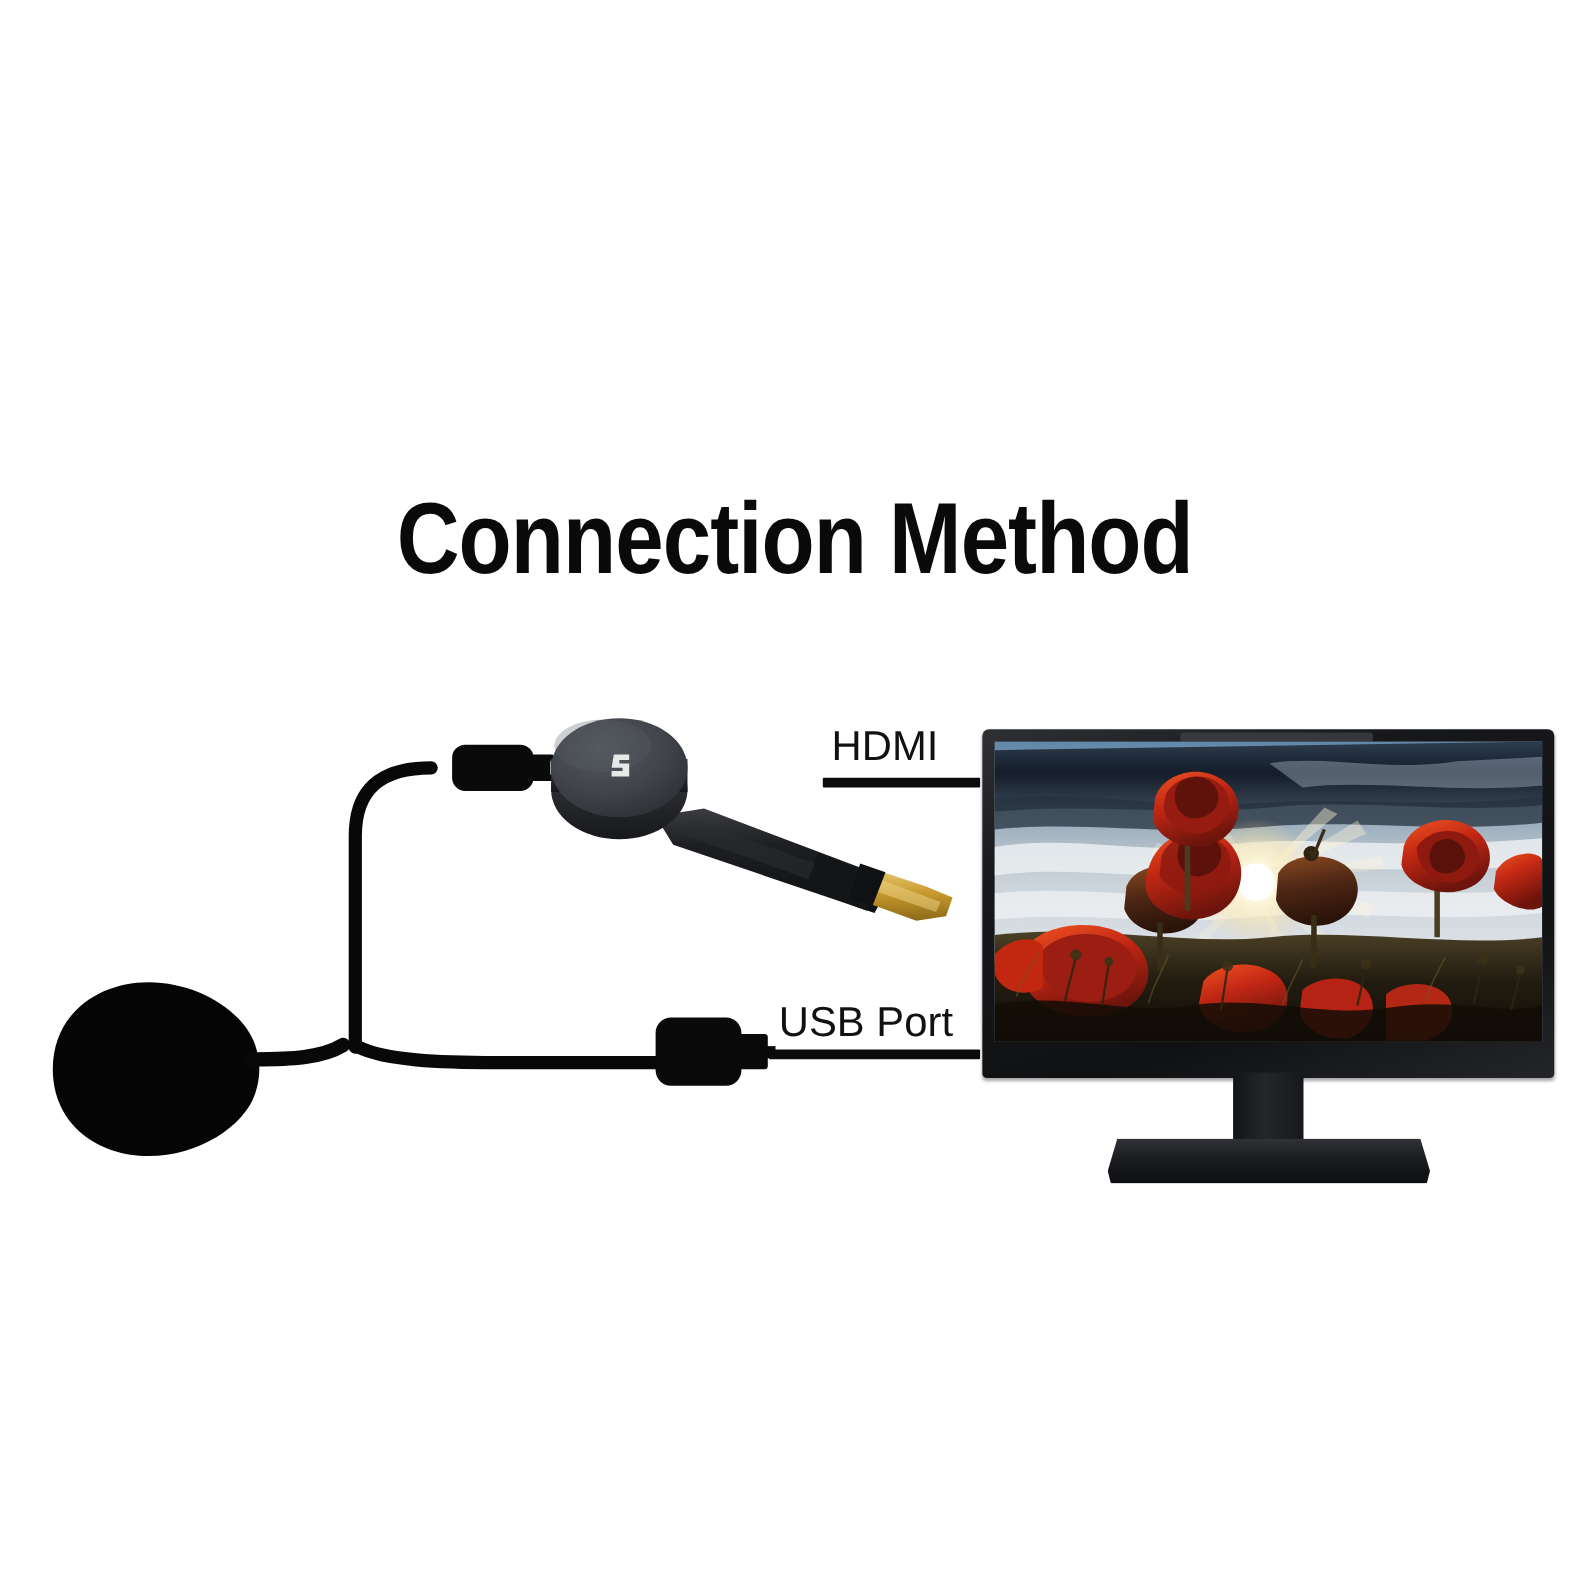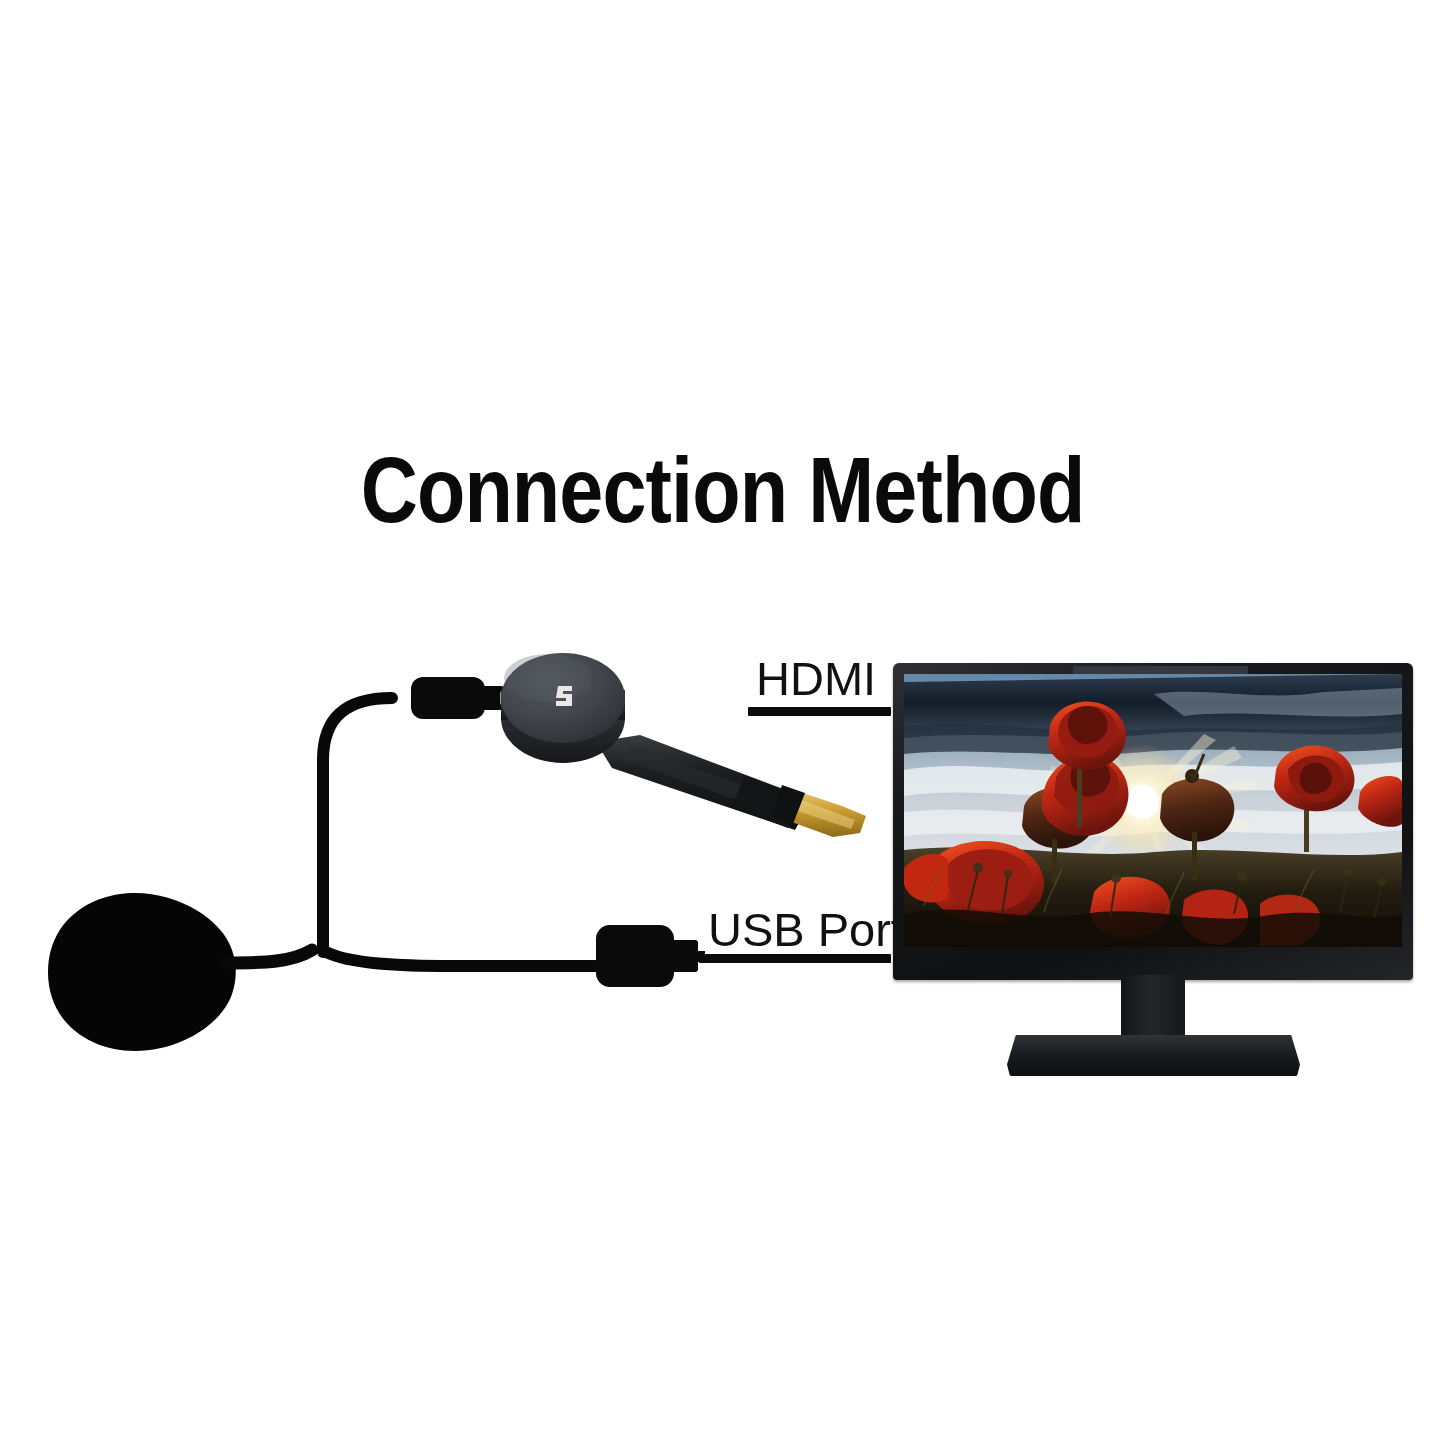--- a/index.html
+++ b/index.html
@@ -34,21 +34,21 @@
     transform: scaleX(0.86);
     transform-origin: 50% 50%;
     white-space: nowrap;
   }
 
   
   .callout-label {
     position: absolute;
     font-family: "Liberation Sans", sans-serif;
     font-weight: normal;
-    font-size: 47px;
+    font-size: 38px;
     line-height: 52px;
     color: #111111;
     white-space: nowrap;
   }
   #label-hdmi   { left: 756px; top: 653px; }
   #label-usb    { left: 708px; top: 904px; }
 
   .callout-rule {
     position: absolute;
     background: #0b0b0b;

